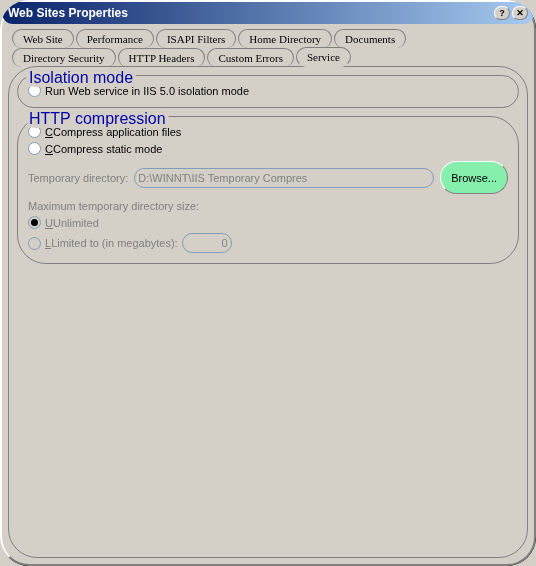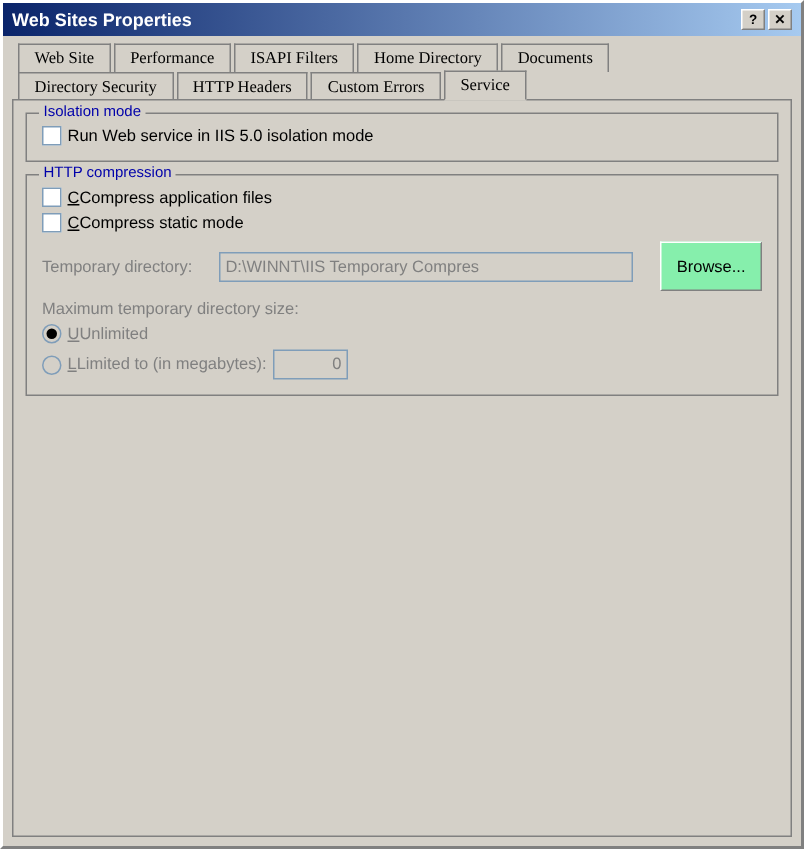--- a/index.html
+++ b/index.html
@@ -1,15 +1,15 @@
 <!DOCTYPE html>
 <html><head>
   <meta charset="utf-8">
   <style>
-    * { box-sizing: border-box; margin: 0; padding: 0; }
+    * { box-sizing: border-box; margin: 0; padding: 0; border-radius: 29px; }
     body {
       font-family: 'Tahoma', 'MS Sans Serif', sans-serif;
       font-size: 11px;
       background: #d4d0c8;
     }
     .window {
       width: 536px;
       height: 566px;
       background: #d4d0c8;
       border: 2px solid #ffffff;
@@ -108,21 +108,21 @@
       position: relative;
       background: #d4d0c8;
     }
     .group-box-legend {
       position: absolute;
       top: -7px;
       left: 8px;
       background: #d4d0c8;
       padding: 0 3px;
       color: #0000aa;
-      font-size: 10px;
+      font-size: 16px;
     }
     .checkbox-row {
       display: flex;
       align-items: center;
       gap: 4px;
       margin-bottom: 4px;
     }
     .checkbox-row:last-child {
       margin-bottom: 0;
     }
@@ -157,21 +157,21 @@
       position: absolute;
       top: 2px;
       left: 2px;
     }
     input[type="radio"]:disabled {
       background: #d4d0c8;
     }
     .form-row {
       display: flex;
       align-items: center;
-      gap: 18px;
+      gap: 6px;
       margin-top: 6px;
     }
     .form-label {
       color: #808080;
       font-size: 11px;
       white-space: nowrap;
     }
     .form-label.disabled {
       color: #808080;
     }

